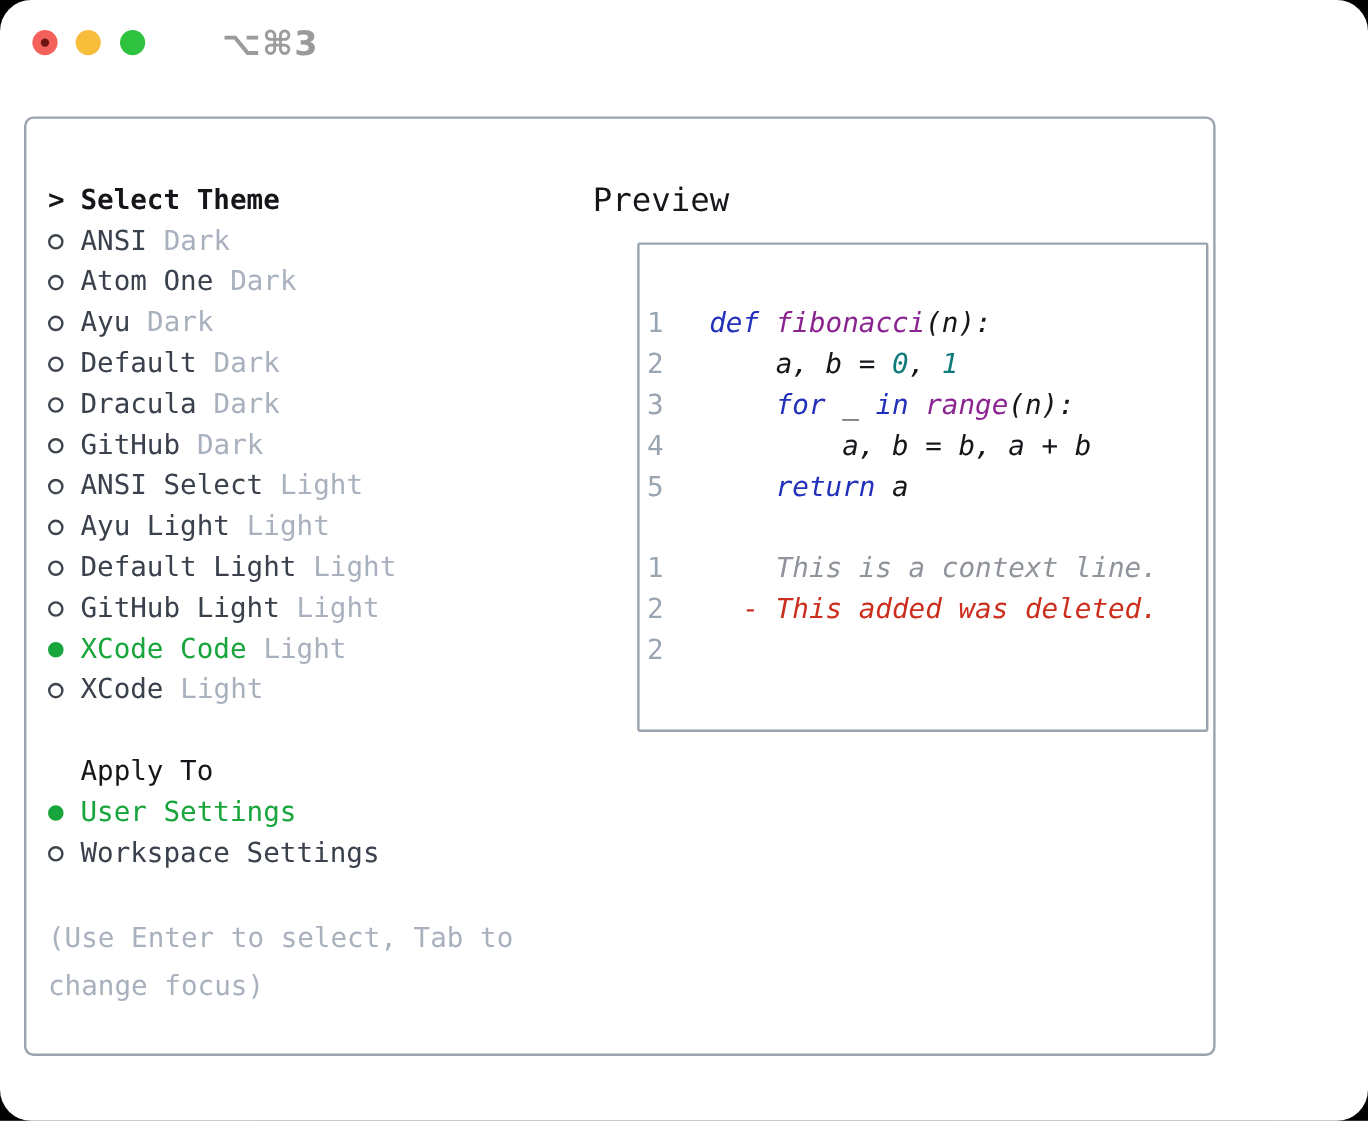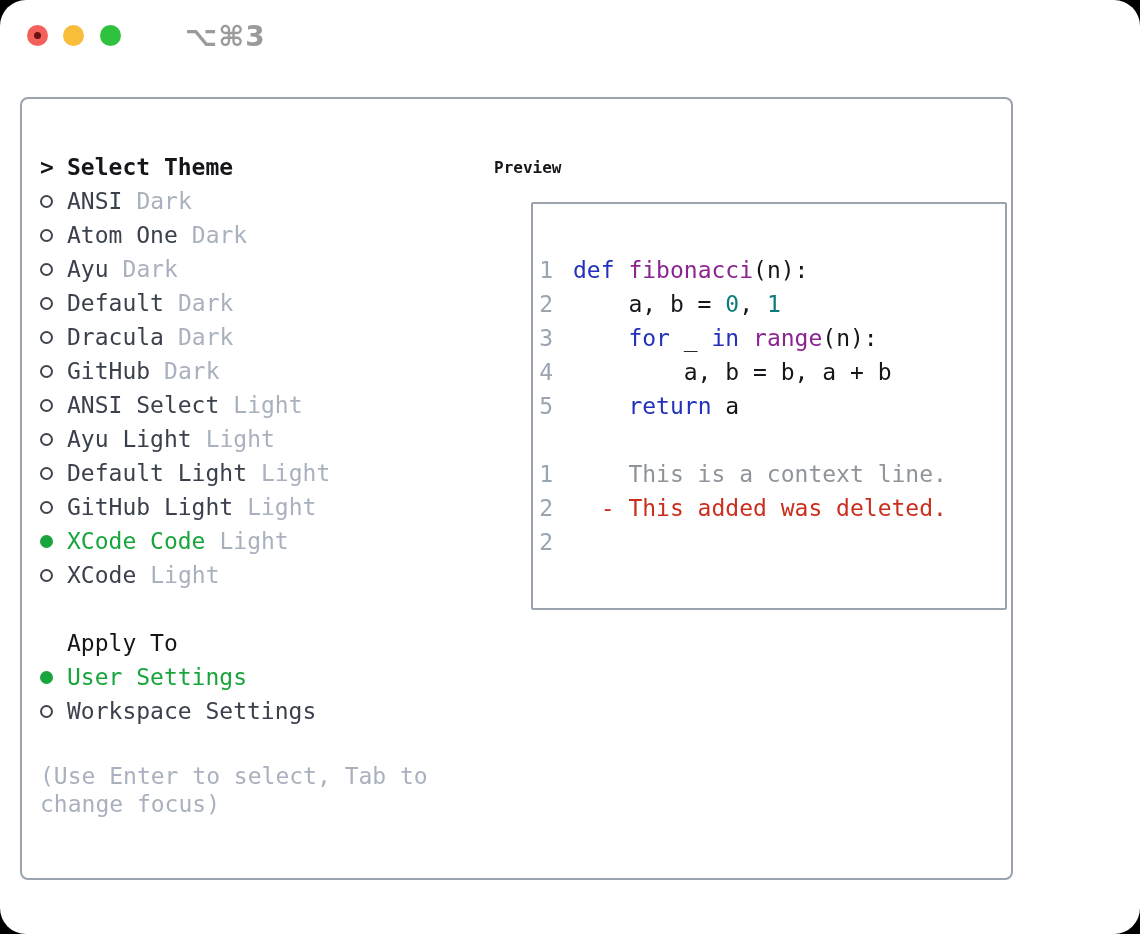--- a/index.html
+++ b/index.html
@@ -35,31 +35,31 @@
   .row.blank{height:34px;}
   .bullet{width:27px;display:flex;align-items:center;flex:none;}
   .radio{width:13px;height:13px;border-radius:50%;border:2px solid #3f454e;box-sizing:border-box;}
   .radio.sel{background:var(--accent-green);border-color:var(--accent-green);}
   .caret{font-weight:bold;color:var(--ink);}
   .list-title{font-weight:bold;color:var(--ink);white-space:pre;}
   .name{white-space:pre;text-align:center;}
   .name.sel-name{color:var(--accent-green);}
   .variant{color:var(--muted-gray);white-space:pre;margin-left:14px;}
   .subtitle{color:var(--ink);white-space:pre;}
-  .help{width:404px;font-size:23px;line-height:28px;color:var(--muted-gray);}
+  .help{width:404px;font-size:23px;line-height:40px;color:var(--muted-gray);}
 
   
   .rightcol{position:absolute;left:472px;top:51px;}
-  .prev-title{height:34px;display:flex;align-items:center;font-size:16px;font-weight:bold;
+  .prev-title{height:34px;display:flex;align-items:center;font-size:27px;font-weight:normal;
     color:var(--ink);white-space:pre;}
   .preview-box{margin-left:37px;margin-top:18px;width:476px;height:408px;box-sizing:border-box;
     border:2px solid var(--panel-border);border-radius:2px;padding:49px 0 0 6px;overflow:hidden;}
   .pline{display:flex;align-items:center;height:34px;font-size:23px;}
   .lineno{width:14px;flex:none;text-align:right;color:var(--lineno-gray);white-space:pre;}
-  .code{white-space:pre;margin-left:20px;color:var(--ink);}
+  .code{white-space:pre;margin-left:38px;color:var(--ink);font-style:italic;}
   .tk-plain{color:var(--ink);}
   .tk-keyword{color:var(--keyword-blue);}
   .tk-function{color:var(--function-purple);}
   .tk-number{color:var(--number-teal);}
   .tk-context{color:var(--context-gray);text-align:right;}
   .tk-deleted{color:var(--deleted-red);}
   .tk-added{color:var(--added-green);}
 </style>
 </head>
 <body>

